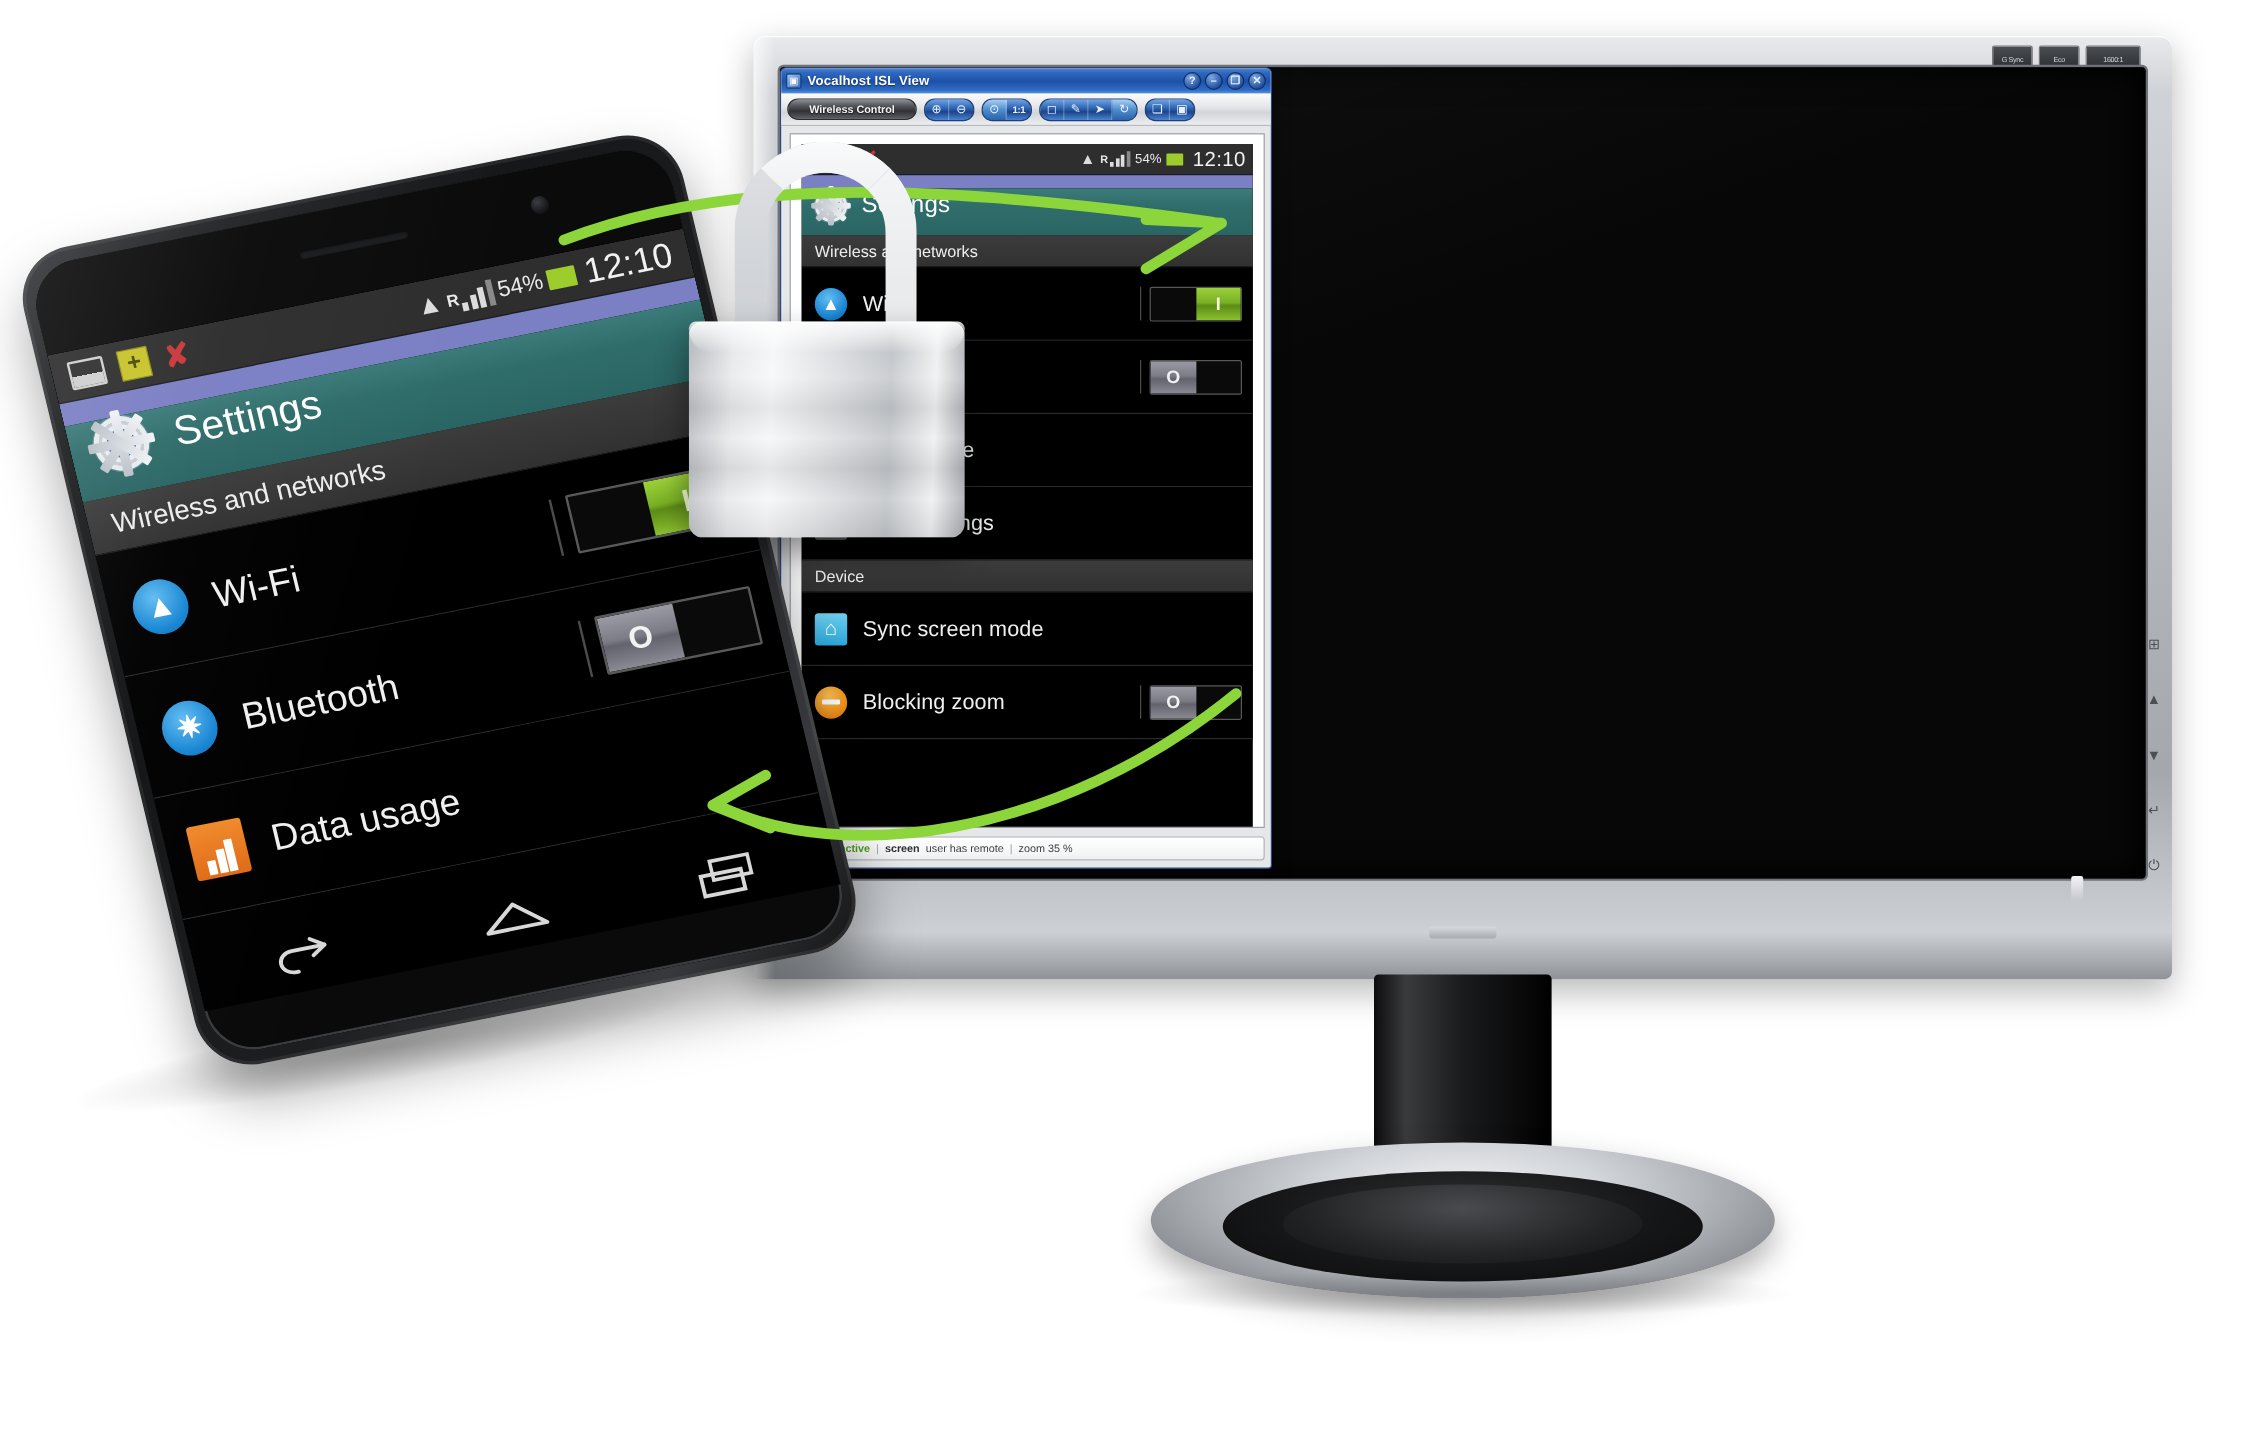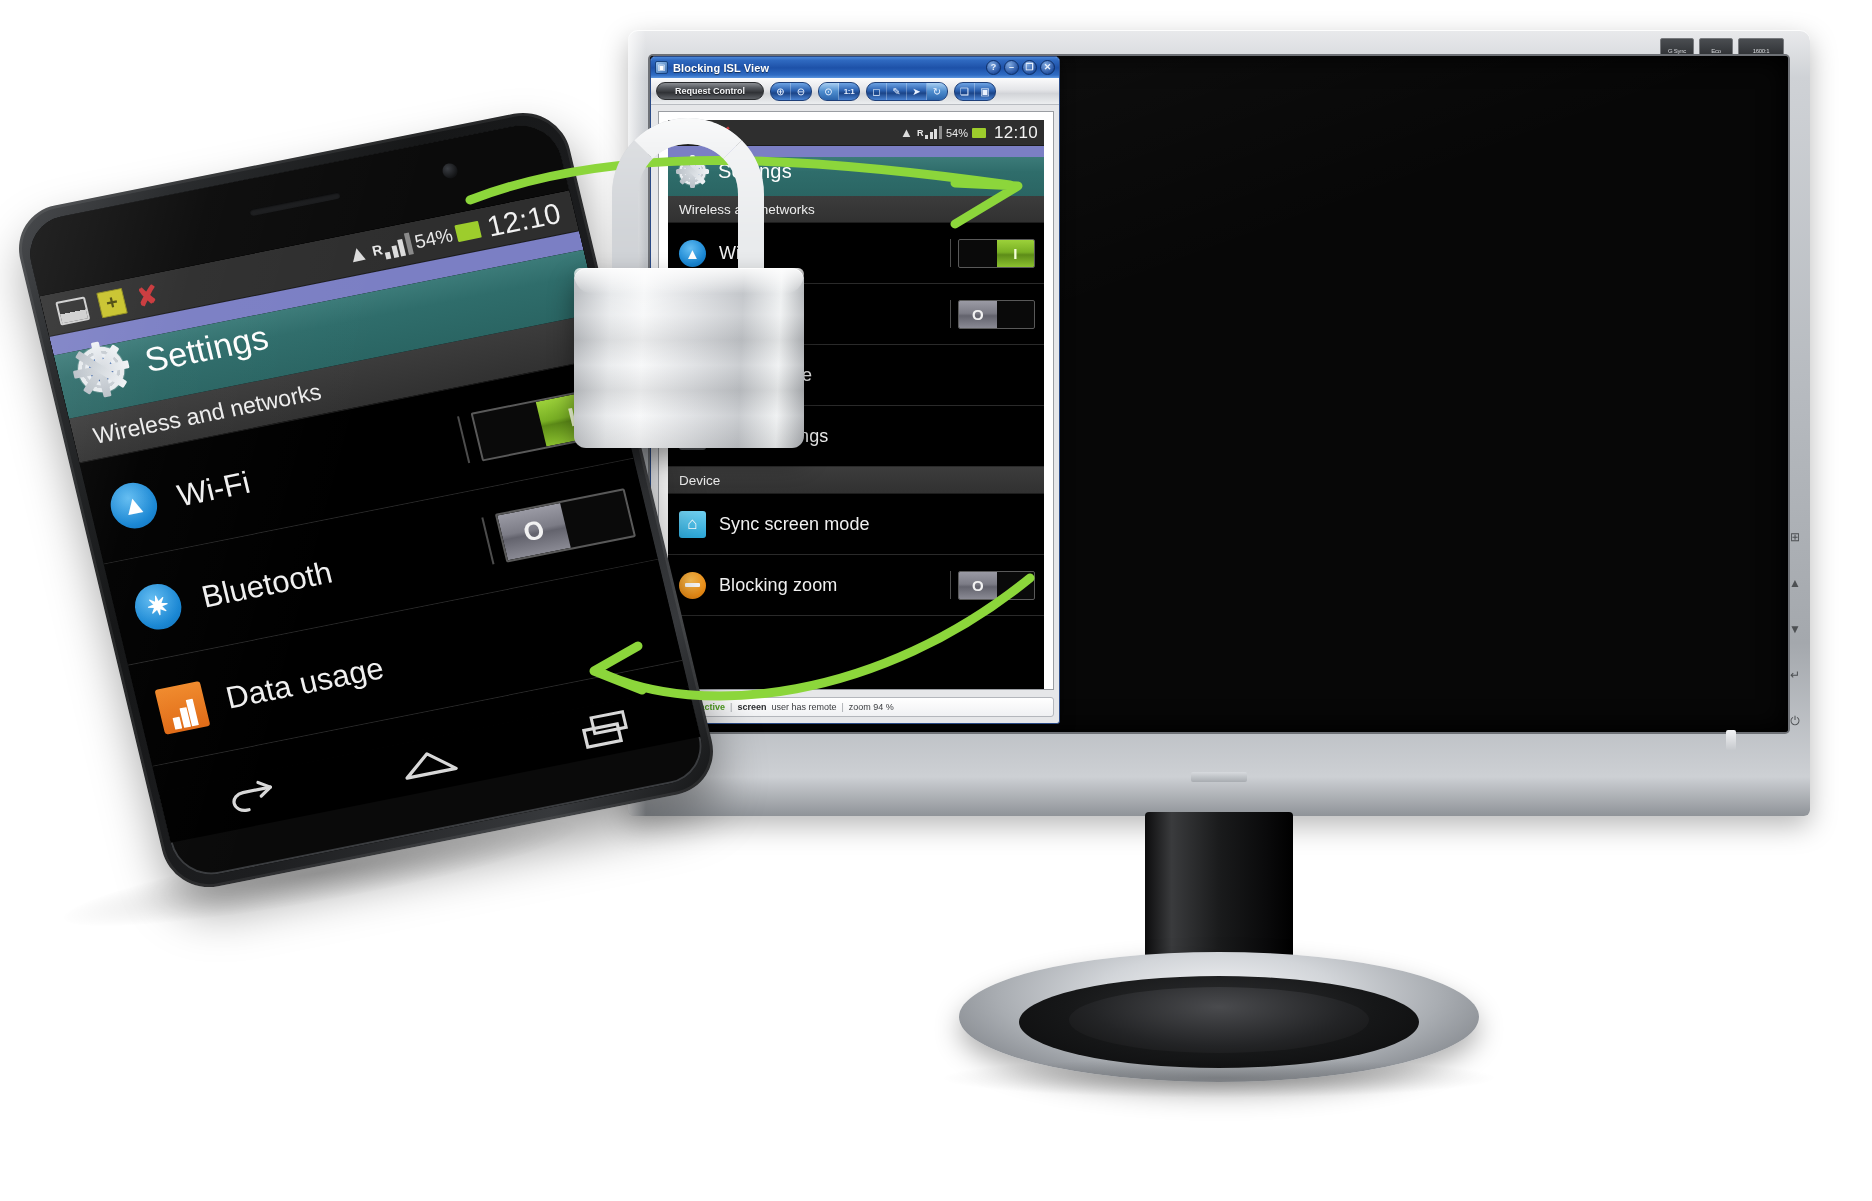--- a/index.html
+++ b/index.html
@@ -383,31 +383,31 @@
         <div class="badge">Eco</div>
         <div class="badge wide">1600:1</div>
       </div>
 
       <div class="mon-screen">
 
         <div class="isl-win" style="left:0;top:0;position:absolute;margin:0;">
 
           <div class="isl-title">
             <div class="isl-appicon">▣</div>
-            <div class="isl-title-text">Blocking ISL View</div>
+            <div class="isl-title-text">Vocalhost ISL View</div>
             <div class="isl-wbtns">
               <div class="wbtn">?</div>
               <div class="wbtn">–</div>
               <div class="wbtn">❐</div>
               <div class="wbtn">✕</div>
             </div>
           </div>
 
           <div class="isl-toolbar">
-            <div class="req-btn">Request Control</div>
+            <div class="req-btn">Wireless Control</div>
 
             <div class="tgrp">
               <div class="tbtn">⊕</div>
               <div class="tbtn">⊖</div>
             </div>
 
             <div class="tgrp">
               <div class="tbtn lit">⊙</div>
               <div class="tbtn onetoone">1:1</div>
             </div>
@@ -530,21 +530,21 @@
             </div>
           </div>
 
           <div class="isl-status">
             <span>sharing</span>
             <span class="grn">active</span>
             <span class="sep">|</span>
             <span class="bold">screen</span>
             <span>user has remote</span>
             <span class="sep">|</span>
-            <span>zoom 94 %</span>
+            <span>zoom 35 %</span>
           </div>
         </div>
 
       </div>
 
       <div class="mon-side-btns">
         <span>⊞</span>
         <span>▲</span>
         <span>▼</span>
         <span>↵</span>

